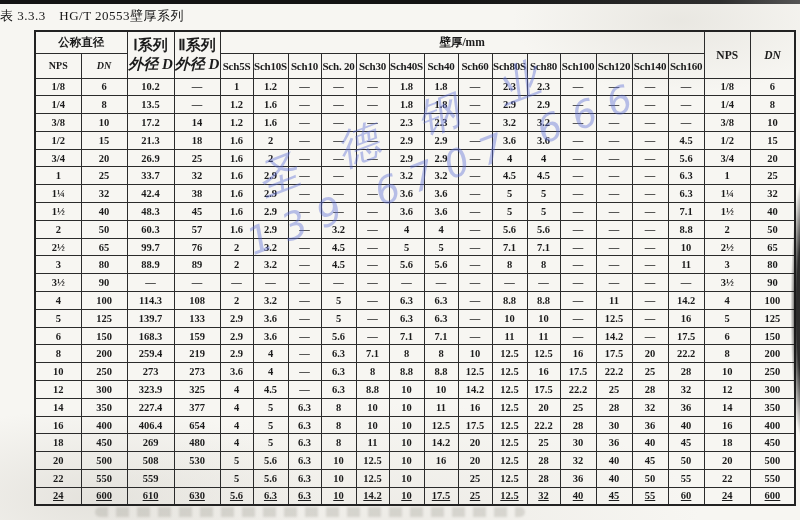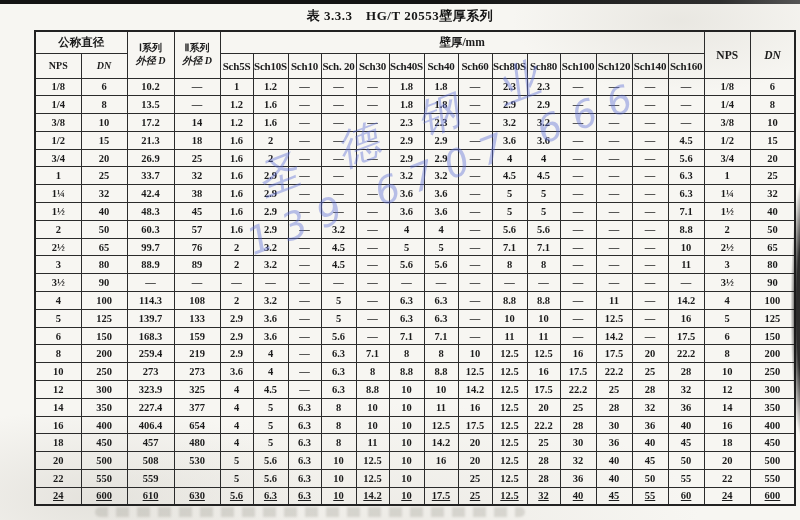--- a/index.html
+++ b/index.html
@@ -15,41 +15,41 @@
       radial-gradient(ellipse 30% 20% at 85% 4%, rgba(212,209,201,.4), transparent 70%),
       radial-gradient(ellipse 50% 30% at 50% 100%, rgba(214,211,203,.30), transparent 75%),
       #f7f6f2;
   }
   .top-bar{
     position:absolute; top:0; left:0; width:800px; height:4px;
     background:linear-gradient(to right, #141414 55%, #2e2e2e 90%, #555);
   }
   .title{
     position:absolute; top:7px; left:0; width:800px;
-    text-align:center; font-size:13px; font-weight:bold; color:#161616;
+    text-align:left; font-size:13px; font-weight:normal; color:#161616;
     letter-spacing:.5px;
   }
   table{
     position:absolute; left:34px; top:30px; width:760px;
     border-collapse:collapse; table-layout:fixed;
     background:transparent;
   }
   th,td{
     border:1px solid #2b2b2b;
     text-align:center; vertical-align:middle;
     color:#1b1b1b; font-weight:bold;
     padding:0; overflow:hidden; white-space:nowrap;
   }
   table{ border:2px solid #222; }
   thead tr.grp th{ height:22px; font-size:11.5px; }
   thead tr.sub th{ height:25px; font-size:10px; }
   thead tr.sub th.sch{ font-size:11px; letter-spacing:-0.2px; }
   tbody td{ height:17.8px; font-size:10.5px; }
   tbody tr:last-child td{ border-bottom:2.5px solid #222;text-decoration:underline; }
-  .two-line div{ line-height:1.25; font-size:10px; }
+  .two-line div{ line-height:1.25; font-size:15px; }
   .it{ font-style:italic; }
   .watermark{
     position:absolute; left:285px; top:150px; width:460px;
     transform:rotate(-21deg); transform-origin:left bottom;
     color:rgba(92,110,214,.42); pointer-events:none;
     font-family:"DejaVu Sans", sans-serif; font-style:italic;
   }
   .watermark .wm1{ font-size:42px; letter-spacing:44px; line-height:1.4; }
   .watermark .wm2{ font-size:38px; letter-spacing:13px; line-height:1.2; margin-left:-30px; }
   .edge-shadow{
@@ -563,21 +563,21 @@
           <td>28</td>
           <td>30</td>
           <td>36</td>
           <td>40</td>
           <td>16</td>
           <td>400</td>
         </tr>
         <tr>
           <td>18</td>
           <td>450</td>
-          <td>457</td>
+          <td>269</td>
           <td>480</td>
           <td>4</td>
           <td>5</td>
           <td>6.3</td>
           <td>8</td>
           <td>11</td>
           <td>10</td>
           <td>14.2</td>
           <td>20</td>
           <td>12.5</td>

